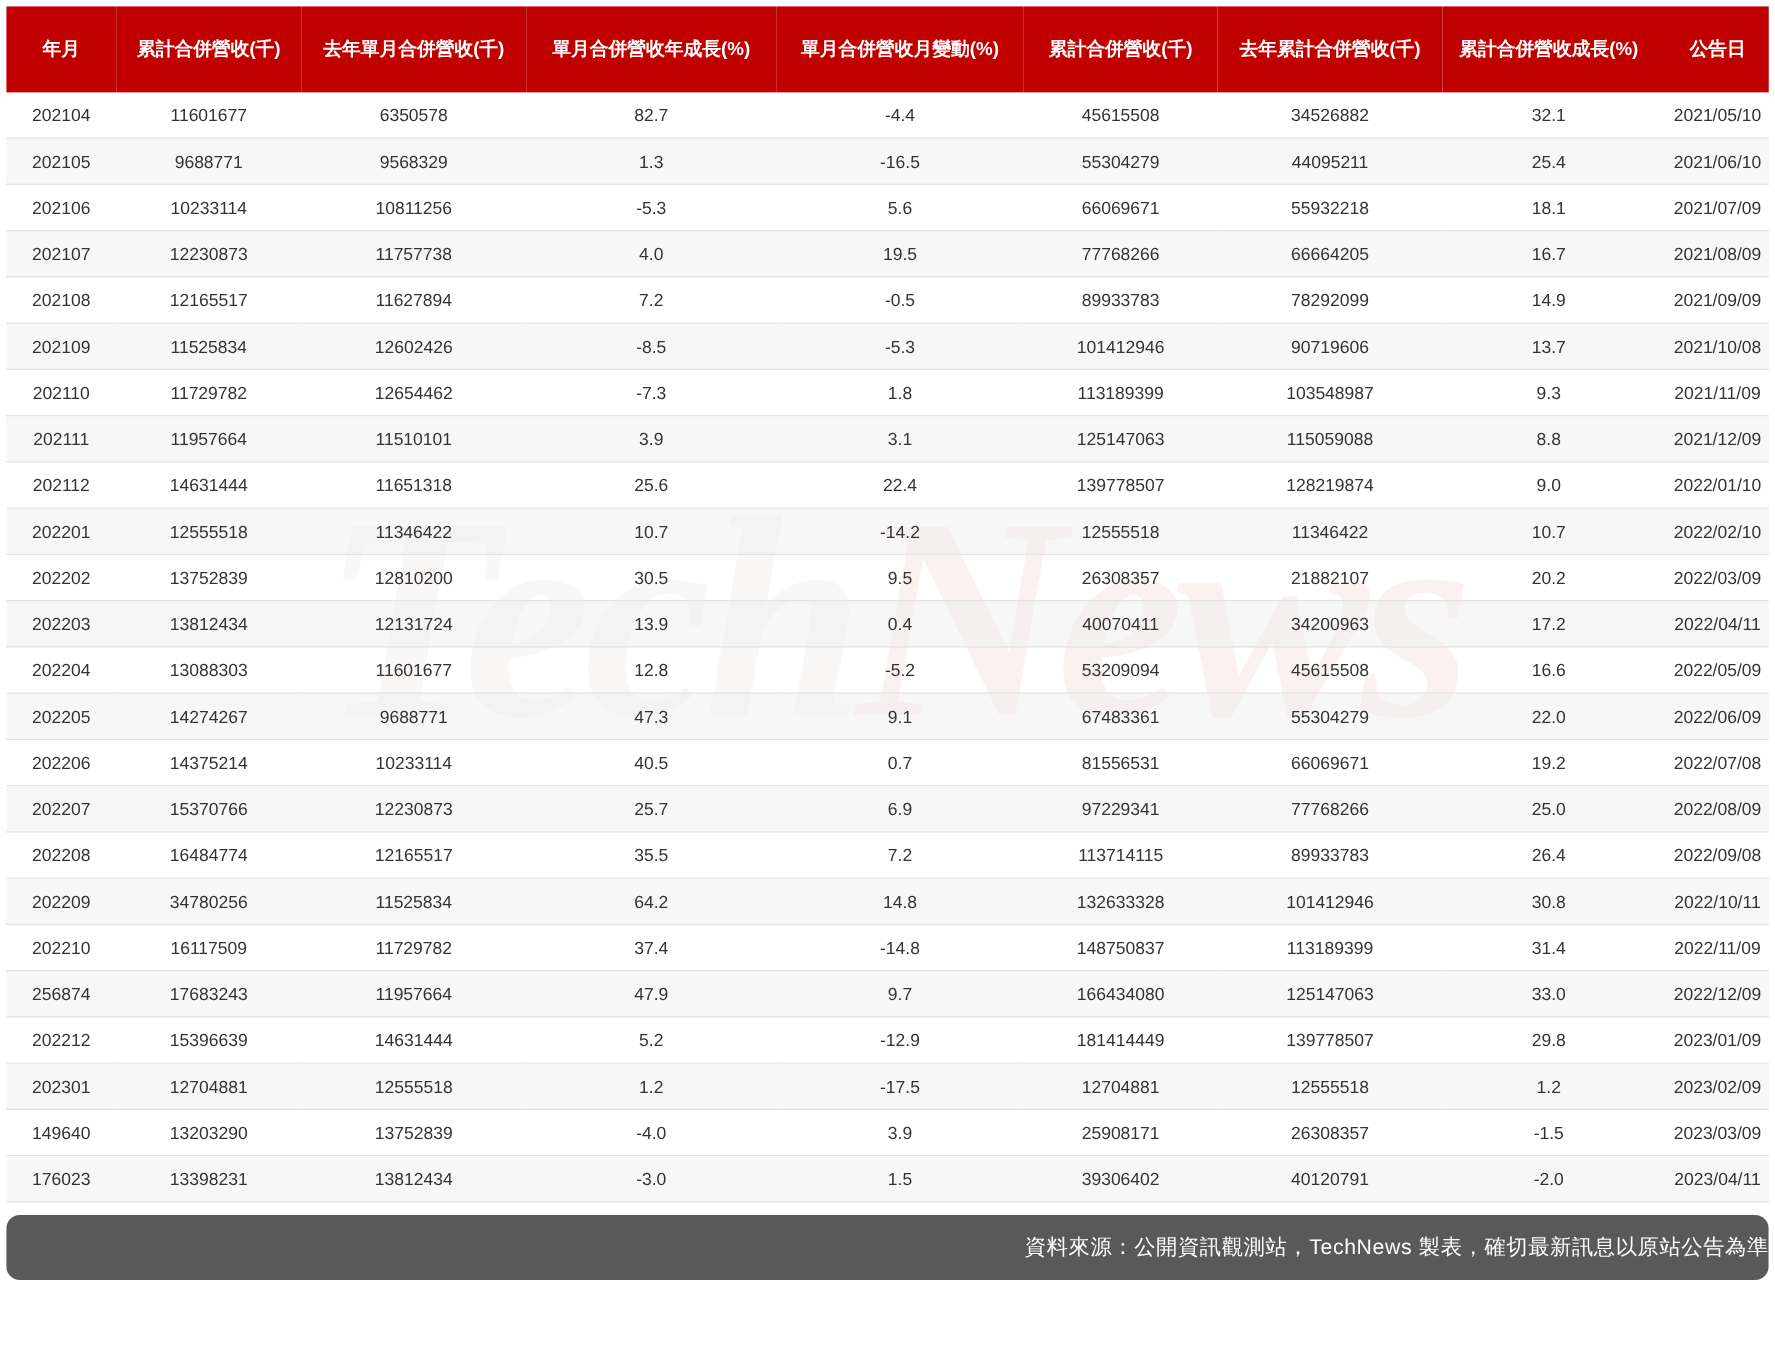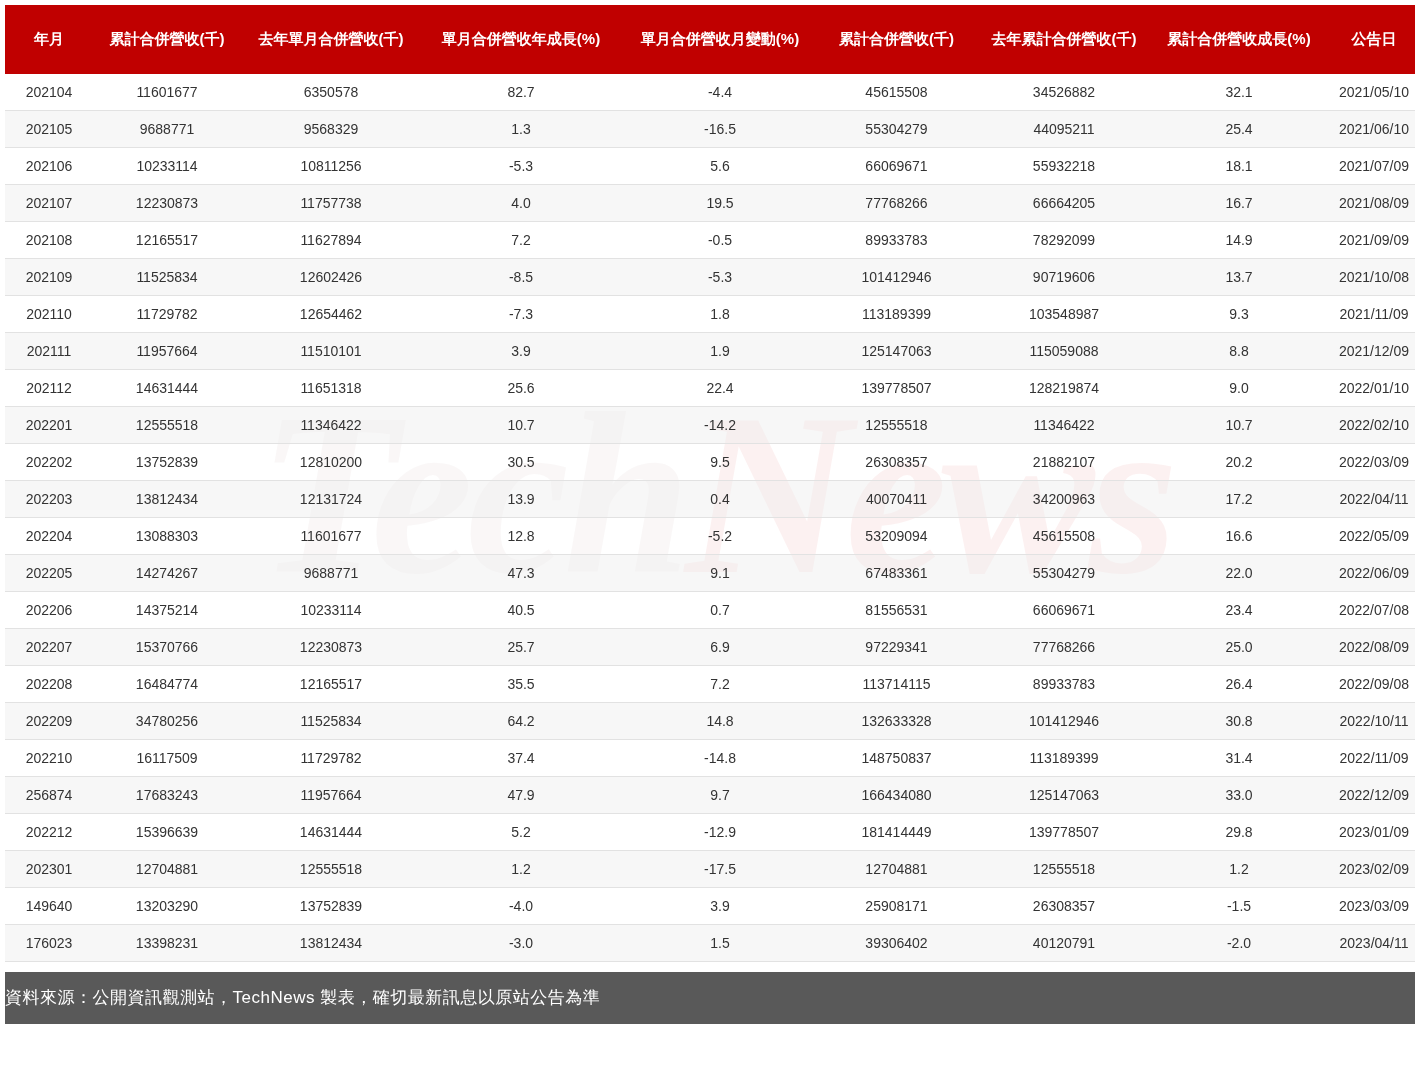--- a/index.html
+++ b/index.html
@@ -84,23 +84,24 @@
   .col-lycum    { width: 180px; }
   .col-cumg     { width: 170px; }
   .col-date     { width: 100px; }
   .footer-note {
     position: relative;
     z-index: 10;
     margin-top: 10px;
     background: #595959;
     color: #ffffff;
     font-size: 17px;
-    text-align: left;
+    text-align: right;
     padding: 14px 0 15px 0;
     letter-spacing: 0.5px;
+    border-radius: 11px;
   }
 </style>
 </head>
 <body>
 
 <div class="page">
 
   <div class="watermark">
     <span>Tech</span><span class="wm-red">News</span>
   </div>
@@ -206,21 +207,21 @@
           <td>113189399</td>
           <td>103548987</td>
           <td>9.3</td>
           <td>2021/11/09</td>
         </tr>
         <tr>
           <td>202111</td>
           <td>11957664</td>
           <td>11510101</td>
           <td>3.9</td>
-          <td>1.9</td>
+          <td>3.1</td>
           <td>125147063</td>
           <td>115059088</td>
           <td>8.8</td>
           <td>2021/12/09</td>
         </tr>
         <tr>
           <td>202112</td>
           <td>14631444</td>
           <td>11651318</td>
           <td>25.6</td>
@@ -286,21 +287,21 @@
           <td>2022/06/09</td>
         </tr>
         <tr>
           <td>202206</td>
           <td>14375214</td>
           <td>10233114</td>
           <td>40.5</td>
           <td>0.7</td>
           <td>81556531</td>
           <td>66069671</td>
-          <td>23.4</td>
+          <td>19.2</td>
           <td>2022/07/08</td>
         </tr>
         <tr>
           <td>202207</td>
           <td>15370766</td>
           <td>12230873</td>
           <td>25.7</td>
           <td>6.9</td>
           <td>97229341</td>
           <td>77768266</td>

